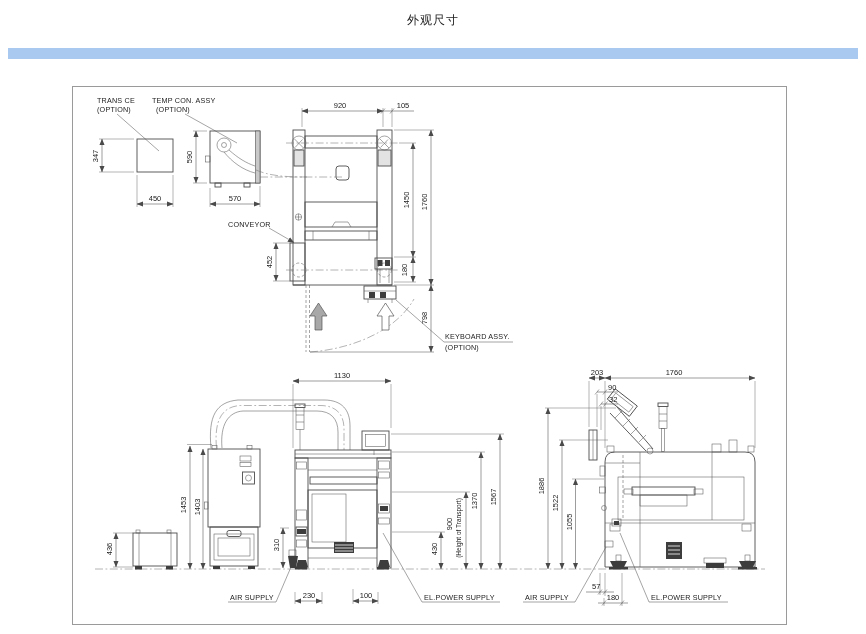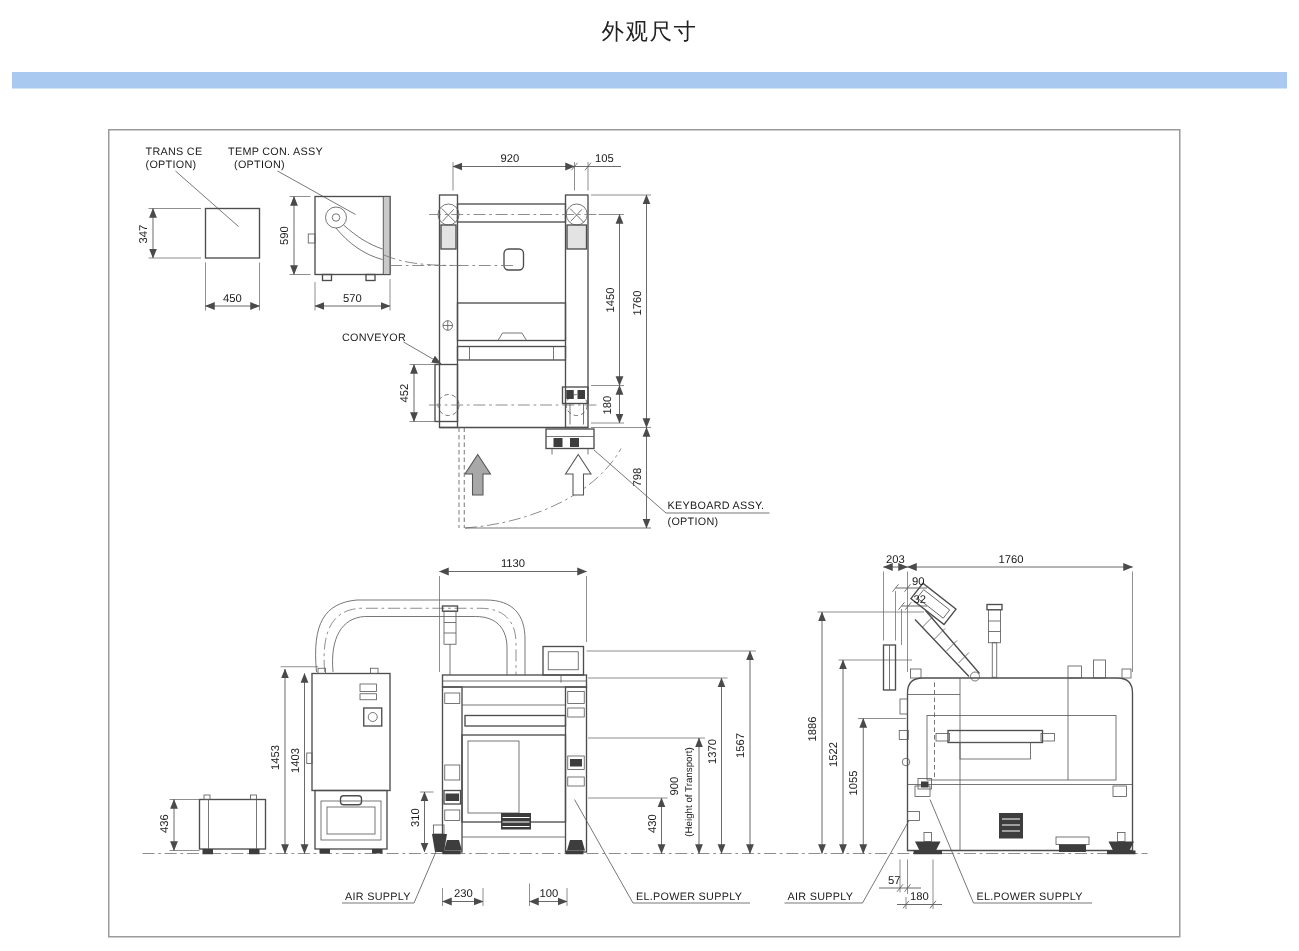--- a/index.html
+++ b/index.html
@@ -1,19 +1,19 @@
 <!DOCTYPE html>
 <html><head>
 <meta charset="utf-8">
 <style>
   html,body{margin:0;padding:0;background:#fff}
   .page{position:relative;width:866px;height:634px;background:#fff;overflow:hidden;
         font-family:"Liberation Sans",sans-serif}
   .title{position:absolute;top:12px;left:0;width:100%;text-align:center;
-         font-size:15px;color:#222;letter-spacing:1px}
+         font-size:12px;color:#222;letter-spacing:1px}
   .divider{position:absolute;left:8px;top:48px;width:850px;height:11px;background:#a9c9f1}
   .stage{position:absolute;left:0;top:0}
   
   .frame{fill:#fff;stroke:#9a9a9a;stroke-width:1}
   .ol{fill:none;stroke:#4d4d4d;stroke-width:0.9}          
   .olf{fill:#e3e3e3;stroke:#4d4d4d;stroke-width:0.9}      
   .tl{fill:none;stroke:#5a5a5a;stroke-width:0.55}         
   .dim{fill:none;stroke:#5a5a5a;stroke-width:0.6}         
   .ext{fill:none;stroke:#6a6a6a;stroke-width:0.5}         
   .cl{fill:none;stroke:#767676;stroke-width:0.55;stroke-dasharray:8 2.5 1.8 2.5} 

